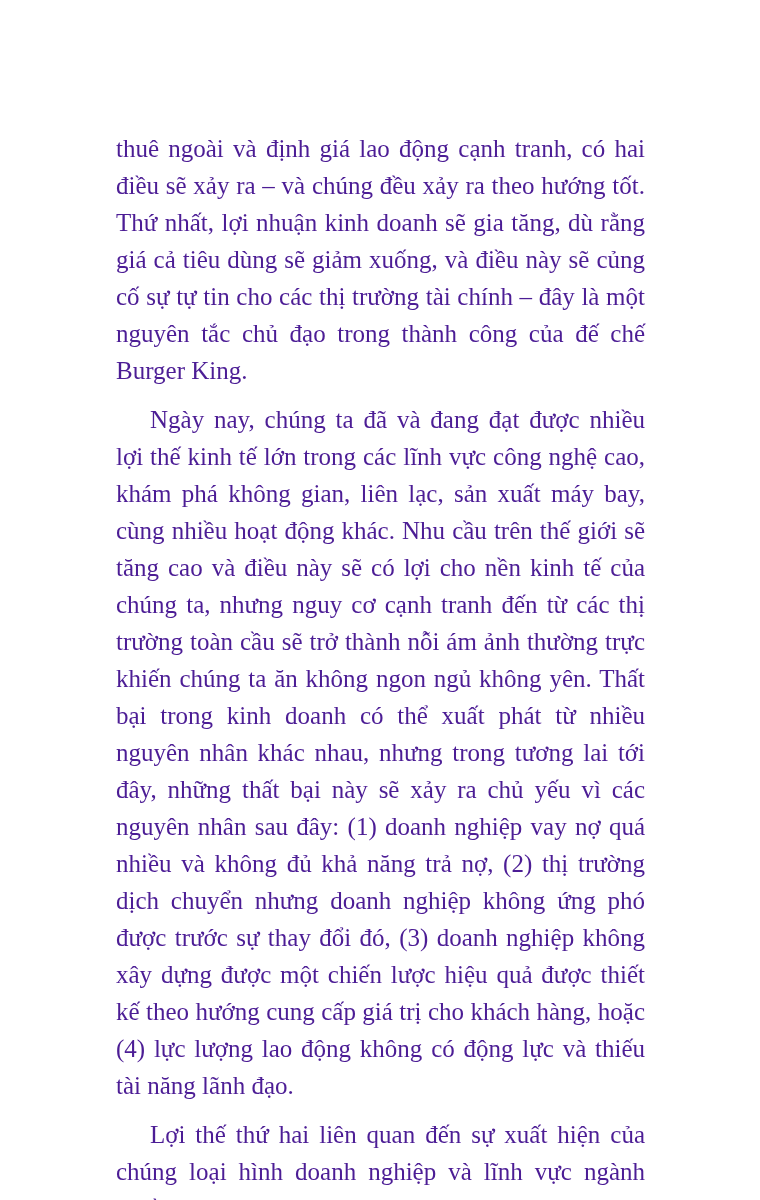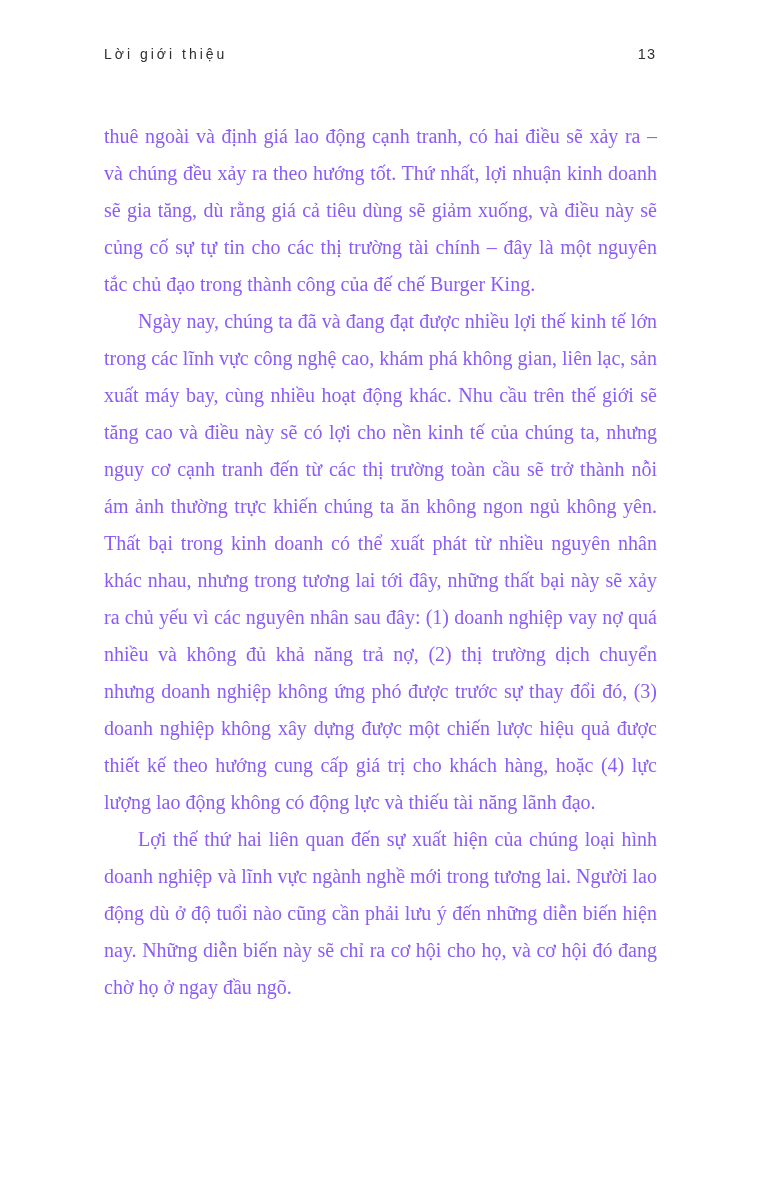--- a/index.html
+++ b/index.html
@@ -38,38 +38,34 @@
     letter-spacing: 1px;
     font-size: 14.5px;
   }
   .page-body {
     position: absolute;
     top: 118px;
     left: 104px;
     width: 553px;
   }
   .para {
-    margin: 0;
-    font-size: 20px;
+    margin: 12px;
+    font-size: 25px;
     line-height: 37px;
     text-align: justify;
     text-justify: inter-word;
-    color: #8b5cf6;
+    color: #4c1d95;
   }
   .para.indent {
     text-indent: 34px;
   }
 </style>
 </head>
 <body>
 
 <div class="page">
-  <header class="page-header">
-    <span class="running-title">Lời giới thiệu</span>
-    <span class="page-number">13</span>
-  </header>
 
   <main class="page-body">
     <p class="para no-indent">thuê ngoài và định giá lao động cạnh tranh, có hai điều sẽ xảy ra – và chúng đều xảy ra theo hướng tốt. Thứ nhất, lợi nhuận kinh doanh sẽ gia tăng, dù rằng giá cả tiêu dùng sẽ giảm xuống, và điều này sẽ củng cố sự tự tin cho các thị trường tài chính – đây là một nguyên tắc chủ đạo trong thành công của đế chế Burger King.</p>
     <p class="para indent">Ngày nay, chúng ta đã và đang đạt được nhiều lợi thế kinh tế lớn trong các lĩnh vực công nghệ cao, khám phá không gian, liên lạc, sản xuất máy bay, cùng nhiều hoạt động khác. Nhu cầu trên thế giới sẽ tăng cao và điều này sẽ có lợi cho nền kinh tế của chúng ta, nhưng nguy cơ cạnh tranh đến từ các thị trường toàn cầu sẽ trở thành nỗi ám ảnh thường trực khiến chúng ta ăn không ngon ngủ không yên. Thất bại trong kinh doanh có thể xuất phát từ nhiều nguyên nhân khác nhau, nhưng trong tương lai tới đây, những thất bại này sẽ xảy ra chủ yếu vì các nguyên nhân sau đây: (1) doanh nghiệp vay nợ quá nhiều và không đủ khả năng trả nợ, (2) thị trường dịch chuyển nhưng doanh nghiệp không ứng phó được trước sự thay đổi đó, (3) doanh nghiệp không xây dựng được một chiến lược hiệu quả được thiết kế theo hướng cung cấp giá trị cho khách hàng, hoặc (4) lực lượng lao động không có động lực và thiếu tài năng lãnh đạo.</p>
     <p class="para indent">Lợi thế thứ hai liên quan đến sự xuất hiện của chúng loại hình doanh nghiệp và lĩnh vực ngành nghề mới trong tương lai. Người lao động dù ở độ tuổi nào cũng cần phải lưu ý đến những diễn biến hiện nay. Những diễn biến này sẽ chỉ ra cơ hội cho họ, và cơ hội đó đang chờ họ ở ngay đầu ngõ.</p>
   </main>
 </div>
 
 </body></html>

